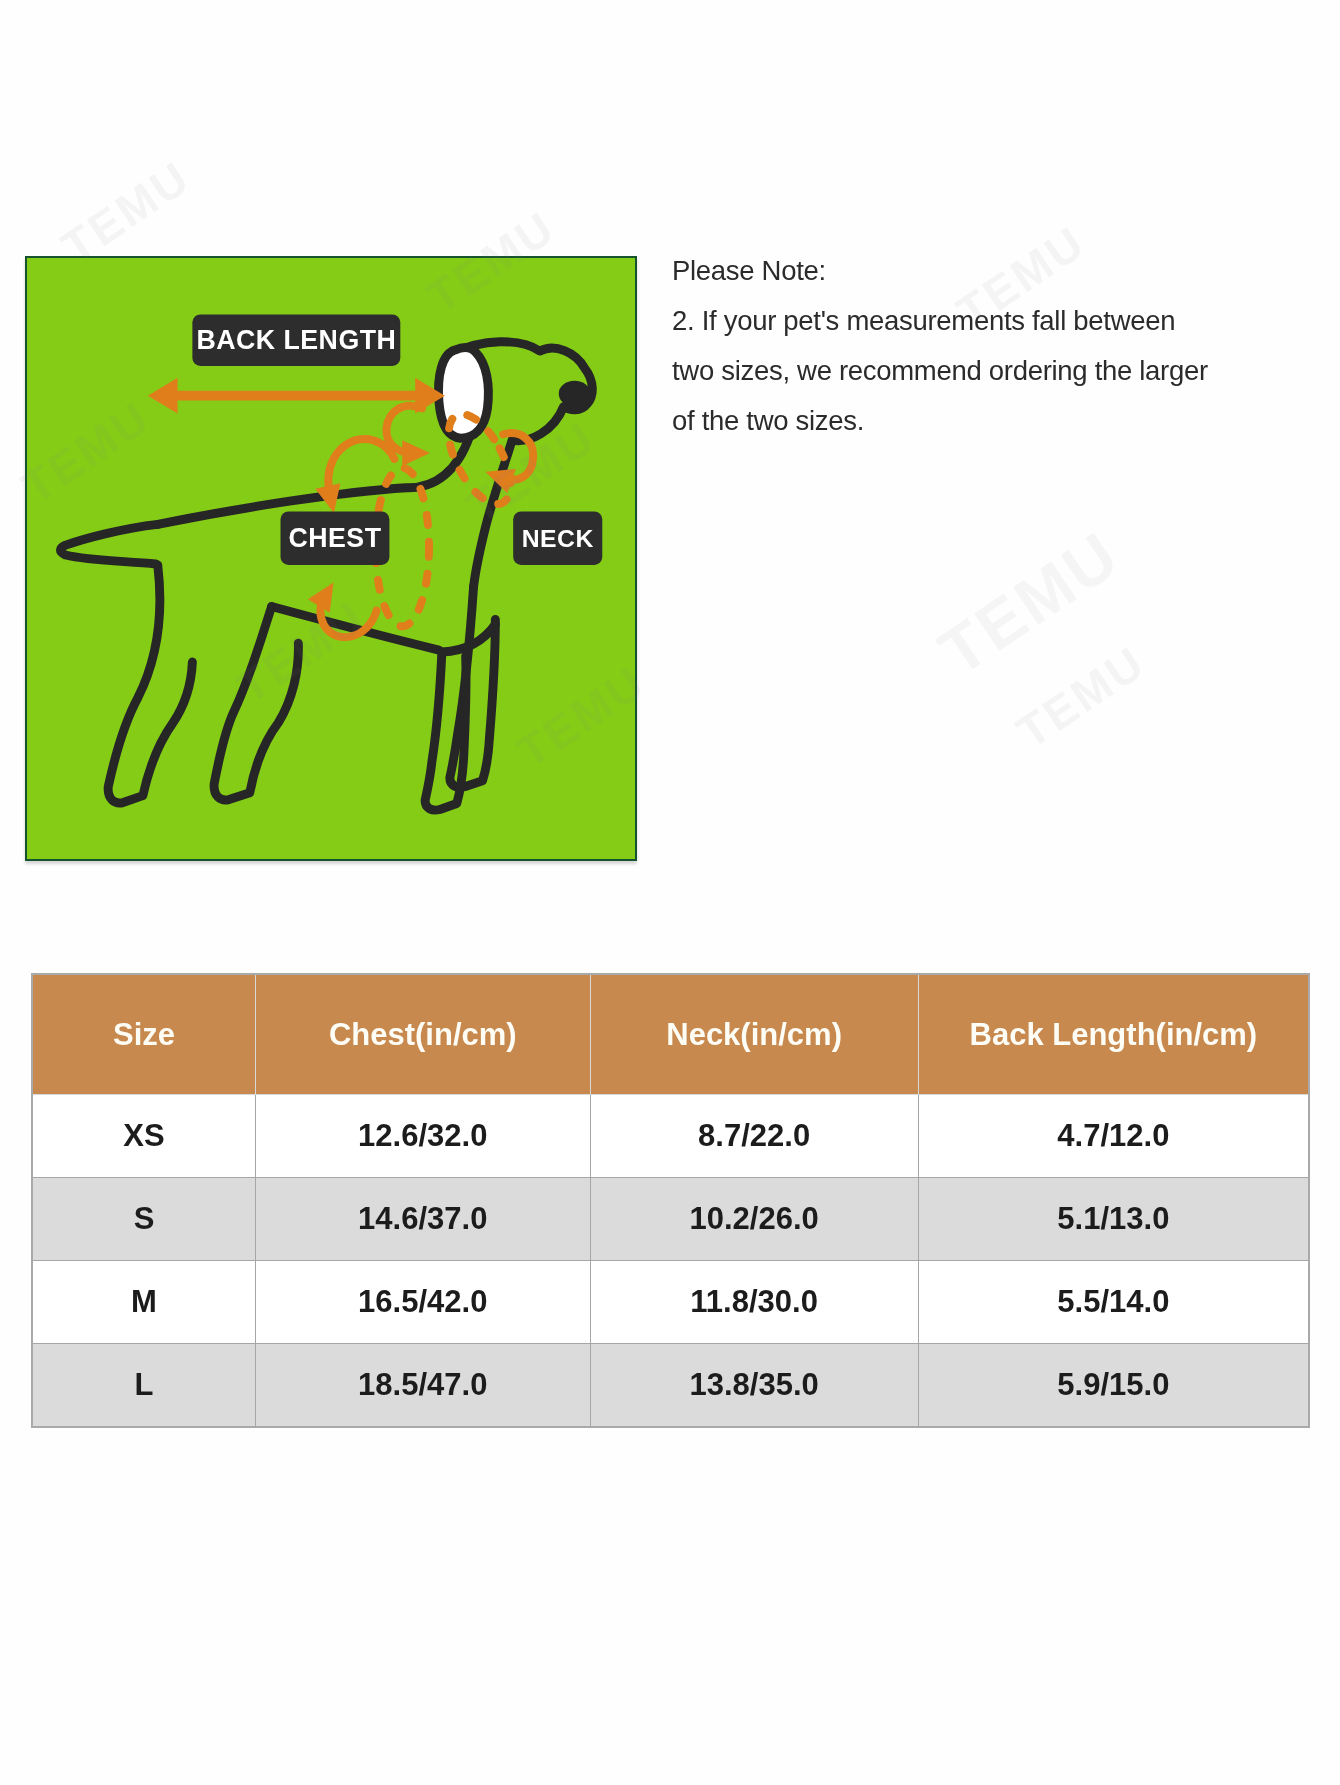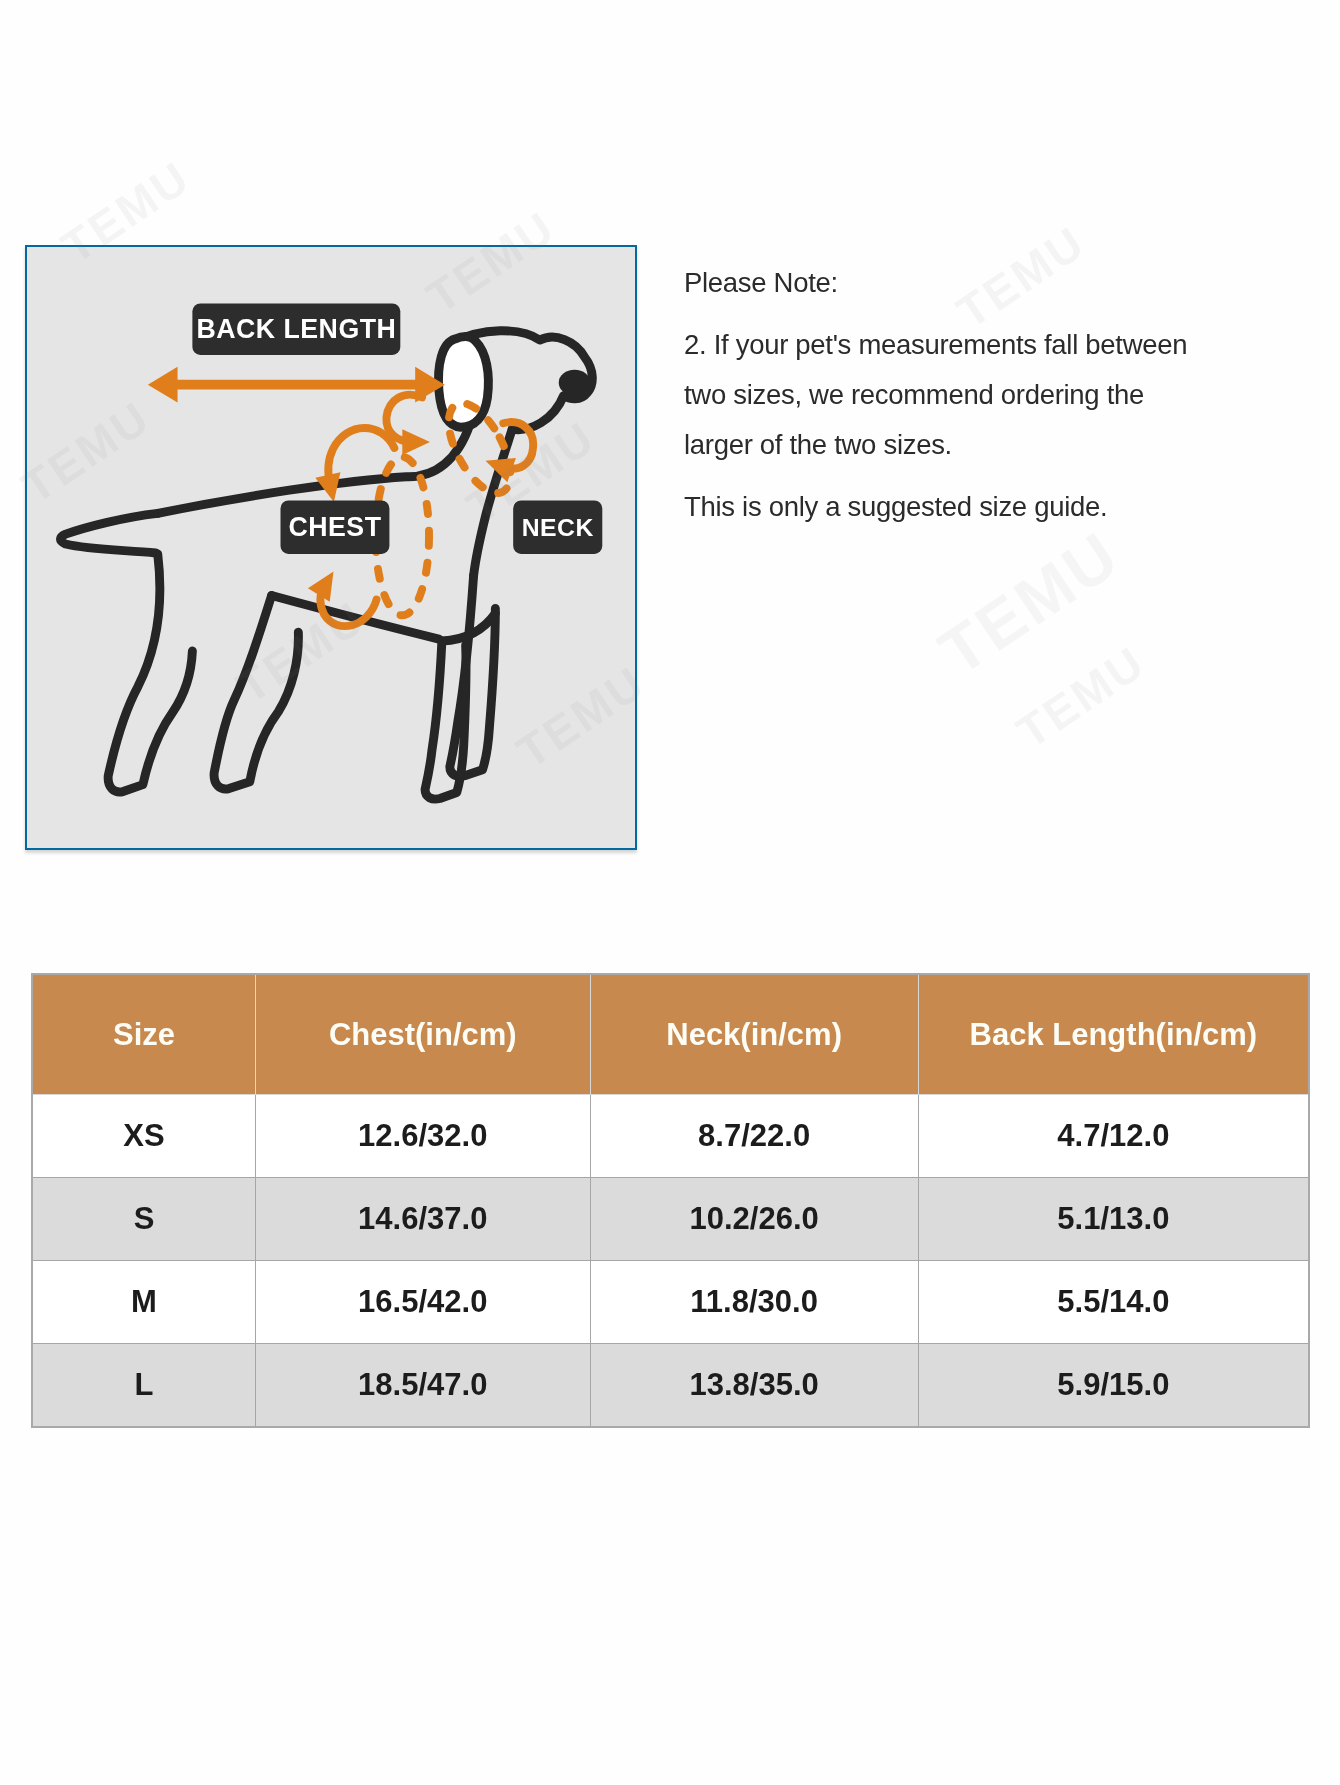--- a/index.html
+++ b/index.html
@@ -11,36 +11,36 @@
   
   .wm {
     position:absolute; font-weight:bold; font-size:46px; letter-spacing:3px;
     color:#7d7d7d; opacity:0.07; transform:rotate(-34deg); z-index:6;
     pointer-events:none; user-select:none;
   }
   .wm.big { font-size:66px; opacity:0.06; }
 
   
   .diagram-box {
-    position:absolute; left:25px; top:245px; width:608px; height:601px;
-    background:#e5e5e5; border:2px solid #0369a1;
+    position:absolute; left:25px; top:256px; width:608px; height:601px;
+    background:#84cc16; border:2px solid #14532d;
     box-shadow:0 3px 3px rgba(0,0,0,0.16); z-index:2;
   }
   .diagram-box svg { width:100%; height:100%; display:block; }
   .diagram-box text {
     font-family:"Liberation Sans","DejaVu Sans",sans-serif;
     font-weight:bold; fill:#ffffff; letter-spacing:0.5px;
   }
 
   
   .note-block {
     position:absolute; left:672px; top:246px; width:545px; z-index:3;
     font-size:27.5px; line-height:50px; letter-spacing:-0.3px; color:#2b2b2b;
   }
-  .note-block p { margin:12px; }
+  .note-block p { margin:0; }
 
   
   .size-table {
     position:absolute; left:31px; top:973px; width:1279px; z-index:3;
     border-collapse:collapse; table-layout:fixed; background:#ffffff;
     font-size:31px; color:#1c1c1c; text-align:center;
     border:2px solid #a9a9a9;
   }
   .size-table th {
     background:#c7894d; color:#fdfdf6; font-weight:bold; height:117px;
@@ -119,21 +119,20 @@
         <text x="310" y="292" font-size="27" text-anchor="middle">CHEST</text>
         <rect x="490" y="256" width="90" height="54" rx="8" fill="#2D2D2D"></rect>
         <text x="535" y="292" font-size="25" text-anchor="middle">NECK</text>
       </g>
     </svg>
   </div>
 
   <div class="note-block">
     <p>Please Note:</p>
     <p>2. If your pet's measurements fall between two sizes, we recommend ordering the larger of the two sizes.</p>
-    <p>This is only a suggested size guide.</p>
   </div>
 
   <table class="size-table">
     <colgroup>
       <col style="width:17.5%">
       <col style="width:26.2%">
       <col style="width:25.7%">
       <col style="width:30.6%">
     </colgroup>
     <thead>

